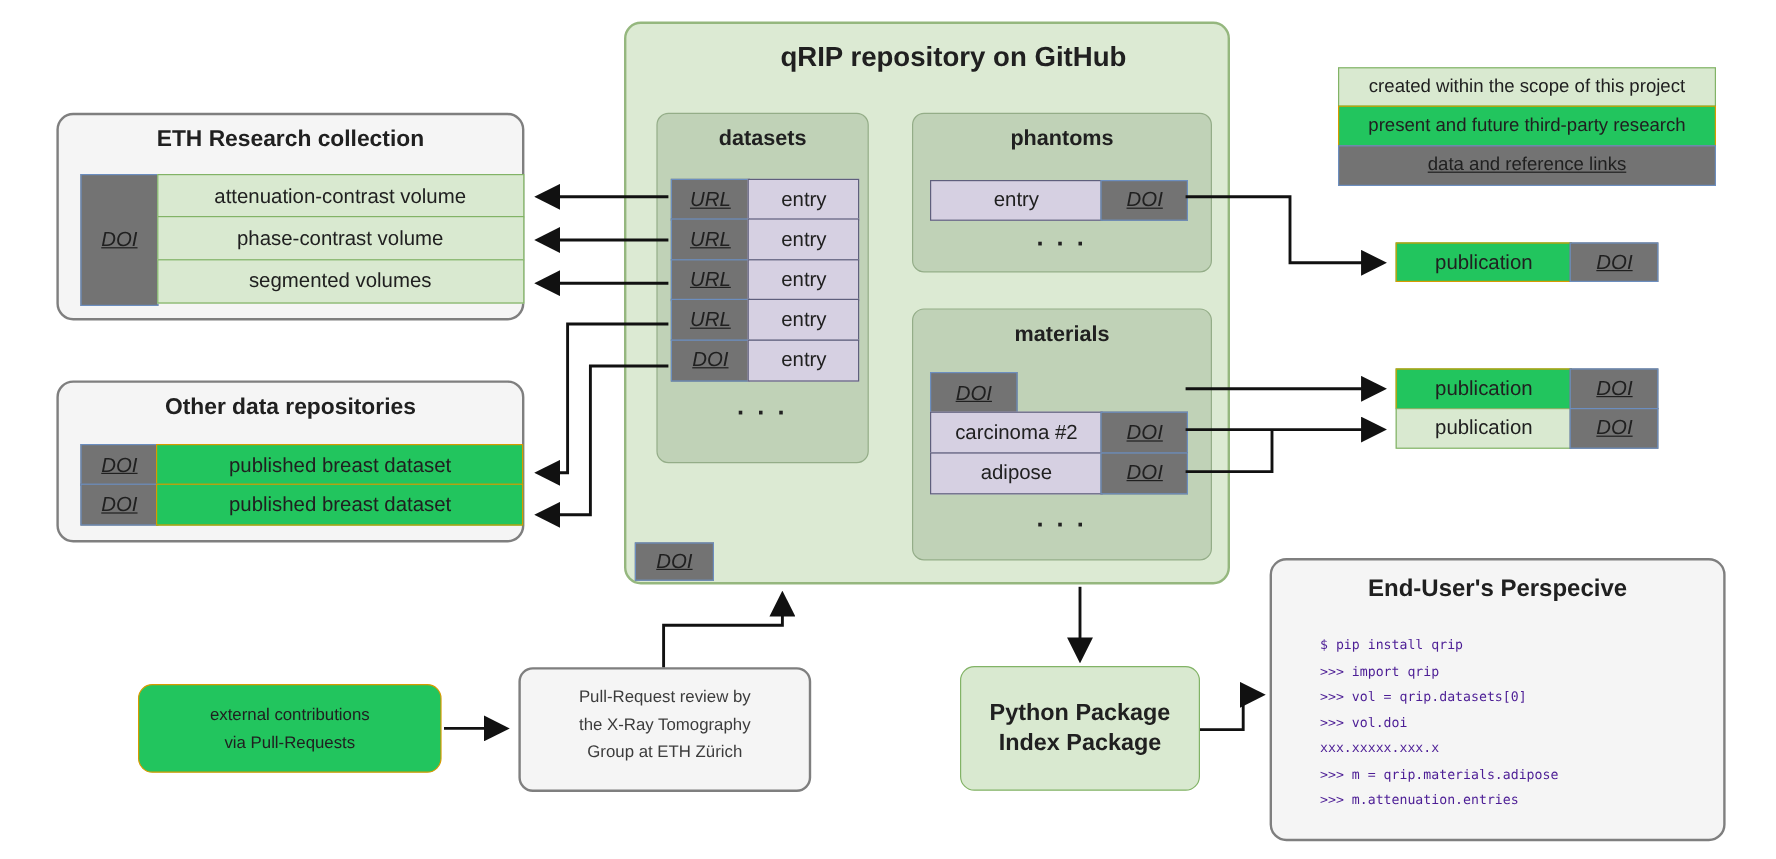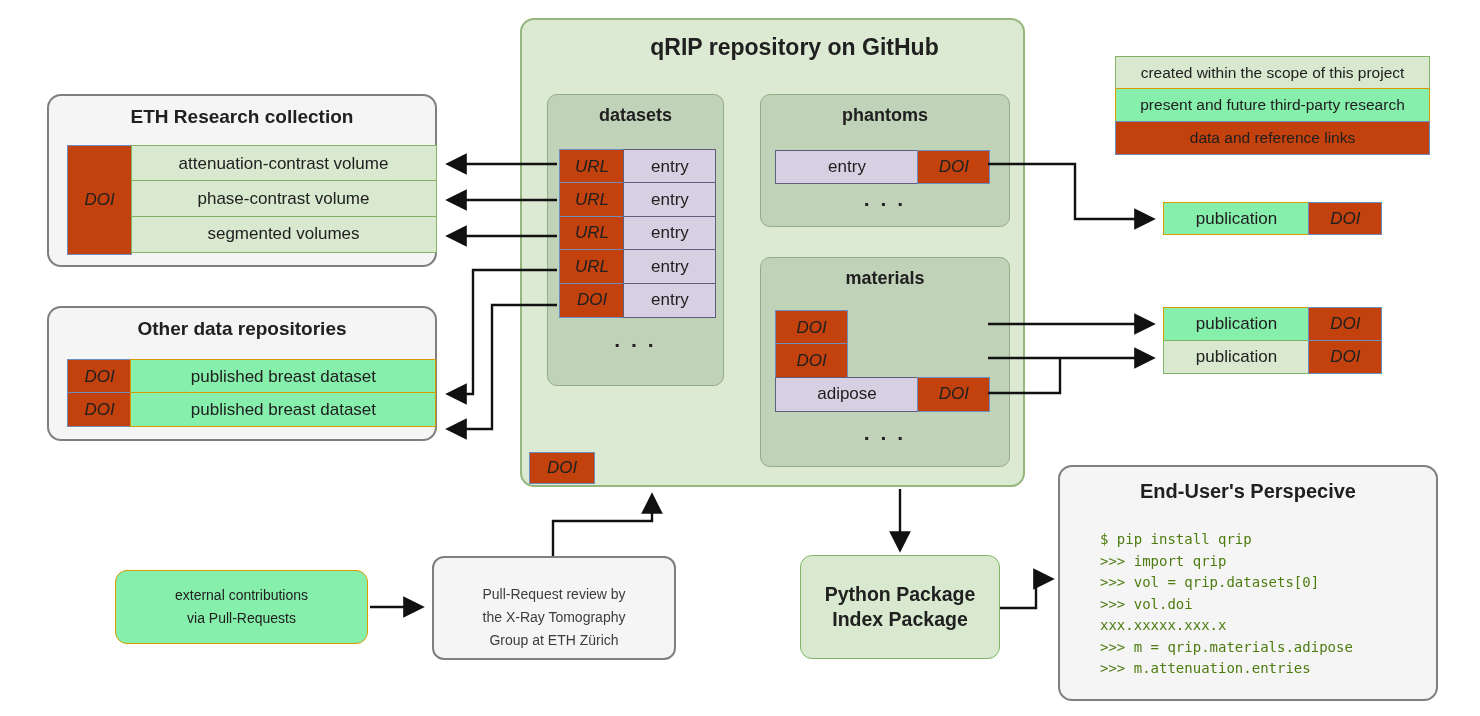--- a/index.html
+++ b/index.html
@@ -17,54 +17,54 @@
   .title { text-align:center; font-weight:bold; }
   .t19 { font-size:19px; }
   .t18 { font-size:18px; }
   .t23 { font-size:23px; }
   .t20 { font-size:20px; }
   
   .cell {
     display:flex; align-items:center; justify-content:center;
     font-size:17px; height:35px;
   }
-  .blue   { background:#c2410c; border:1.6px solid #6c8ebf; }
+  .blue   { background:#737373; border:1.6px solid #6c8ebf;text-decoration:underline; }
   .purple { background:#d6d0e2; border:1.6px solid #5f5f7d; }
   .green  { background:#d9e9d0; border:1.6px solid #82b366; }
-  .orange { background:#86efac; border:1.6px solid #d79b00; }
+  .orange { background:#22c55e; border:1.6px solid #d79b00; }
   .italic { font-style:italic; }
   .rowflex { display:flex; }
   .rowflex .cell + .cell { margin-left:-1.6px; }
   .stack > * + * { margin-top:-1.6px; }
   .ellipsis {
     text-align:center; font-weight:bold; font-size:21px; letter-spacing:2px; color:#222;
   }
   .legendrow { height:34px; display:flex; align-items:center; justify-content:center; font-size:15.5px; }
   .softtext { color:#3c3c3c; }
-  .codeblock { font-family:"DejaVu Sans Mono","Liberation Mono",monospace; font-size:14px; color:#4d7c0f; }
+  .codeblock { font-family:"DejaVu Sans Mono","Liberation Mono",monospace; font-size:11px; color:#4c1d95; }
   .codeblock .cl { height:21.5px; white-space:pre; }
   .centerlines { text-align:center; font-size:14px; line-height:23px; }
   svg.overlay { position:absolute; left:0; top:0; pointer-events:none; }
 </style>
 </head>
 <body>
 
 <div id="canvas">
 
   <div class="abs graybox" style="left:47px; top:94px; width:390px; height:173px;">
     <div class="title t19" style="margin-top:10px;">ETH Research collection</div>
     <div class="abs cell blue italic" style="left:18px; top:49px; width:65px; height:110px;">DOI</div>
     <div class="abs stack" style="left:81.5px; top:49px; width:306px;">
       <div class="cell green" style="height:37px;">attenuation-contrast volume</div>
       <div class="cell green" style="height:37px;">phase-contrast volume</div>
       <div class="cell green" style="height:37px;">segmented volumes</div>
     </div>
   </div>
 
-  <div class="abs graybox" style="left:47px; top:306px; width:390px; height:135px;">
+  <div class="abs graybox" style="left:47px; top:317px; width:390px; height:135px;">
     <div class="title t19" style="margin-top:10px;">Other data repositories</div>
     <div class="abs stack" style="left:18px; top:51px;">
       <div class="rowflex">
         <div class="cell blue italic" style="width:65px;">DOI</div>
         <div class="cell orange" style="width:306px;">published breast dataset</div>
       </div>
       <div class="rowflex">
         <div class="cell blue italic" style="width:65px;">DOI</div>
         <div class="cell orange" style="width:306px;">published breast dataset</div>
       </div>
@@ -110,20 +110,21 @@
       <div class="abs ellipsis" style="left:0; width:100%; top:97px;">· · ·</div>
     </div>
 
     <div class="abs innerGreen" style="left:238px; top:237px; width:250px; height:210px;">
       <div class="title t18" style="margin-top:10px;">materials</div>
       <div class="abs stack" style="left:14px; top:52px;">
         <div class="rowflex">
           <div class="cell blue italic" style="width:73px;">DOI</div>
         </div>
         <div class="rowflex">
+          <div class="cell purple" style="width:144px;">carcinoma #2</div>
           <div class="cell blue italic" style="width:73px;">DOI</div>
         </div>
         <div class="rowflex">
           <div class="cell purple" style="width:144px;">adipose</div>
           <div class="cell blue italic" style="width:73px;">DOI</div>
         </div>
       </div>
       <div class="abs ellipsis" style="left:0; width:100%; top:168px;">· · ·</div>
     </div>
 
@@ -147,21 +148,21 @@
   <div class="abs rowflex" style="left:1163px; top:339.5px;">
     <div class="cell green" style="width:147px; height:34px;">publication</div>
     <div class="cell blue italic" style="width:74px; height:34px;">DOI</div>
   </div>
 
   <div class="abs orange centerlines" style="left:115px; top:570px; width:253px; height:74px; border-radius:12px; padding-top:13px;">
     <div>external contributions</div>
     <div>via Pull-Requests</div>
   </div>
 
-  <div class="abs graybox centerlines softtext" style="left:432px; top:556px; width:244px; height:104px; border-radius:12px; padding-top:25px;">
+  <div class="abs graybox centerlines softtext" style="left:432px; top:556px; width:244px; height:104px; border-radius:12px; padding-top:11px;">
     <div>Pull-Request review by</div>
     <div>the X-Ray Tomography</div>
     <div>Group at ETH Zürich</div>
   </div>
 
   <div class="abs green centerlines" style="left:800px; top:555px; width:200px; height:104px; border-radius:12px; padding-top:26px; font-weight:bold; font-size:19.5px; line-height:25px;">
     <div>Python Package</div>
     <div>Index Package</div>
   </div>
 

